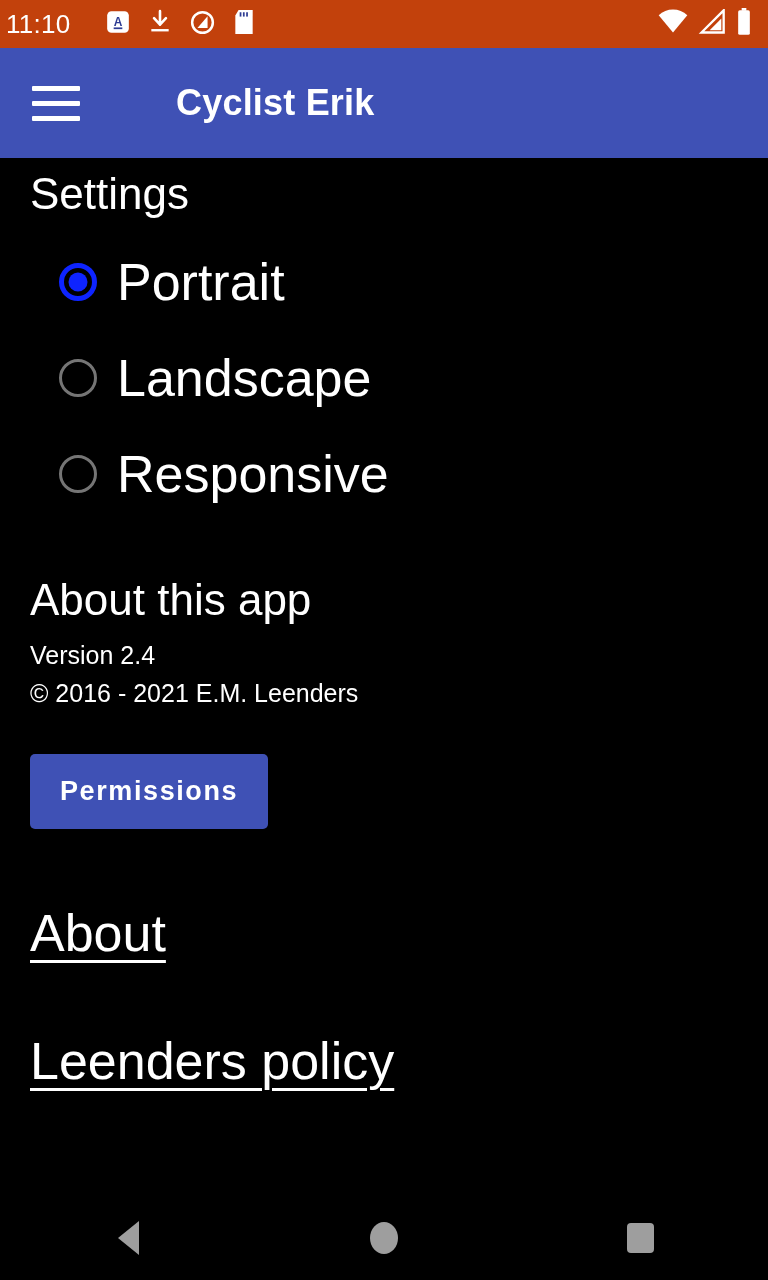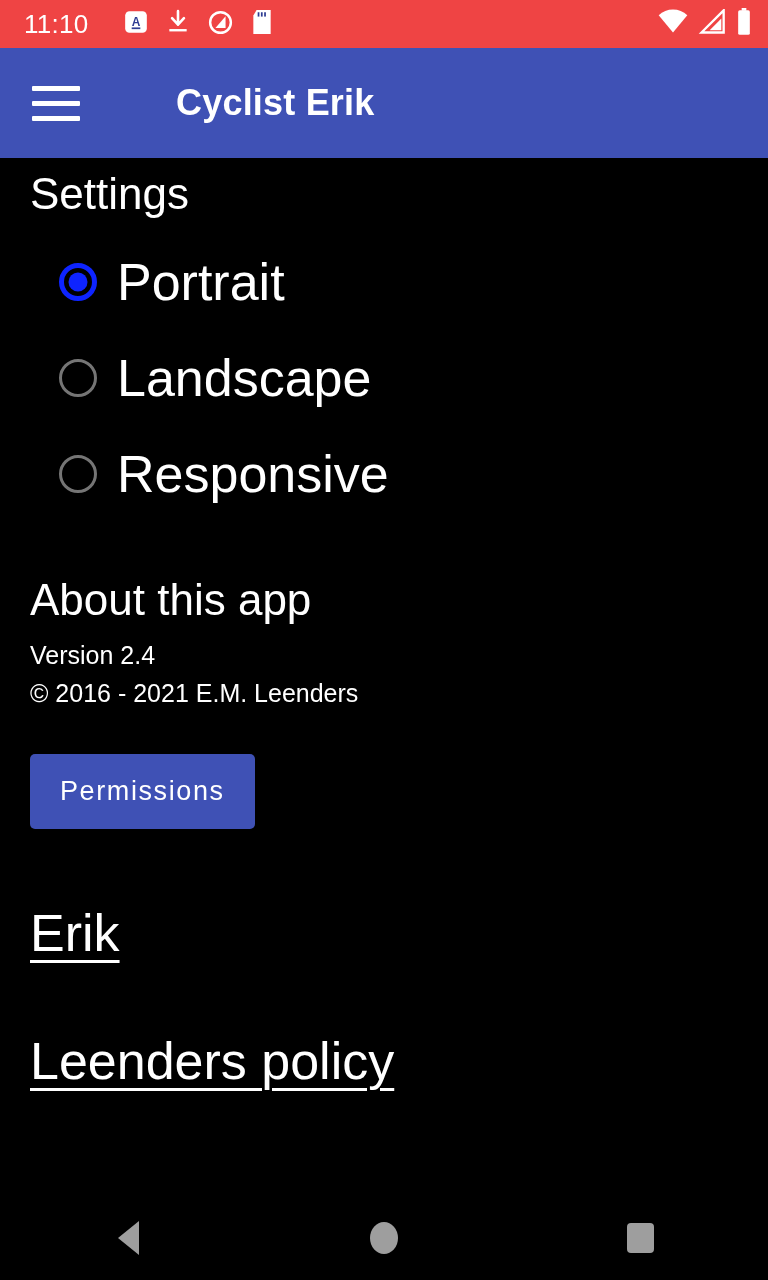--- a/index.html
+++ b/index.html
@@ -18,25 +18,25 @@
     background: #000000;
     overflow: hidden;
   }
 
   
   .status-bar {
     position: absolute;
     top: 0; left: 0;
     width: 768px;
     height: 48px;
-    background: #ef4444;
+    background: #c2410c;
     display: flex;
     align-items: center;
     box-sizing: border-box;
-    padding: 0 16px 0 24px;
+    padding: 0 16px 0 6px;
   }
   .status-time {
     color: #ffffff;
     font-size: 26px;
     letter-spacing: 0.3px;
     line-height: 1;
     margin-right: 18px;
   }
   .status-left-icons {
     display: flex;
@@ -166,21 +166,21 @@
   .permissions-btn {
     display: inline-block;
     margin-top: 42px;
     background: #3F51B5;
     color: #ffffff;
     border: none;
     border-radius: 5px;
     padding: 22px 30px;
     font-family: "Liberation Sans", sans-serif;
     font-size: 27px;
-    font-weight: normal;
+    font-weight: bold;
     letter-spacing: 1.6px;
     cursor: pointer;
     text-align: center;
   }
 
   .link {
     display: block;
     color: #ffffff;
     font-size: 52px;
     line-height: 1;
@@ -326,21 +326,21 @@
 
     <div class="heading about">About this app</div>
 
     <div class="meta-block">
       <div class="meta-line">Version 2.4</div>
       <div class="meta-line">© 2016 - 2021 E.M. Leenders</div>
     </div>
 
     <button class="permissions-btn">Permissions</button>
 
-    <a class="link help">Erik</a>
+    <a class="link help">About</a>
     <a class="link privacy">Leenders policy</a>
 
   </div>
 
   <div class="nav-bar">
     <div class="nav-btn">
       <span class="nav-back"></span>
     </div>
     <div class="nav-btn">
       <span class="nav-home"></span>

